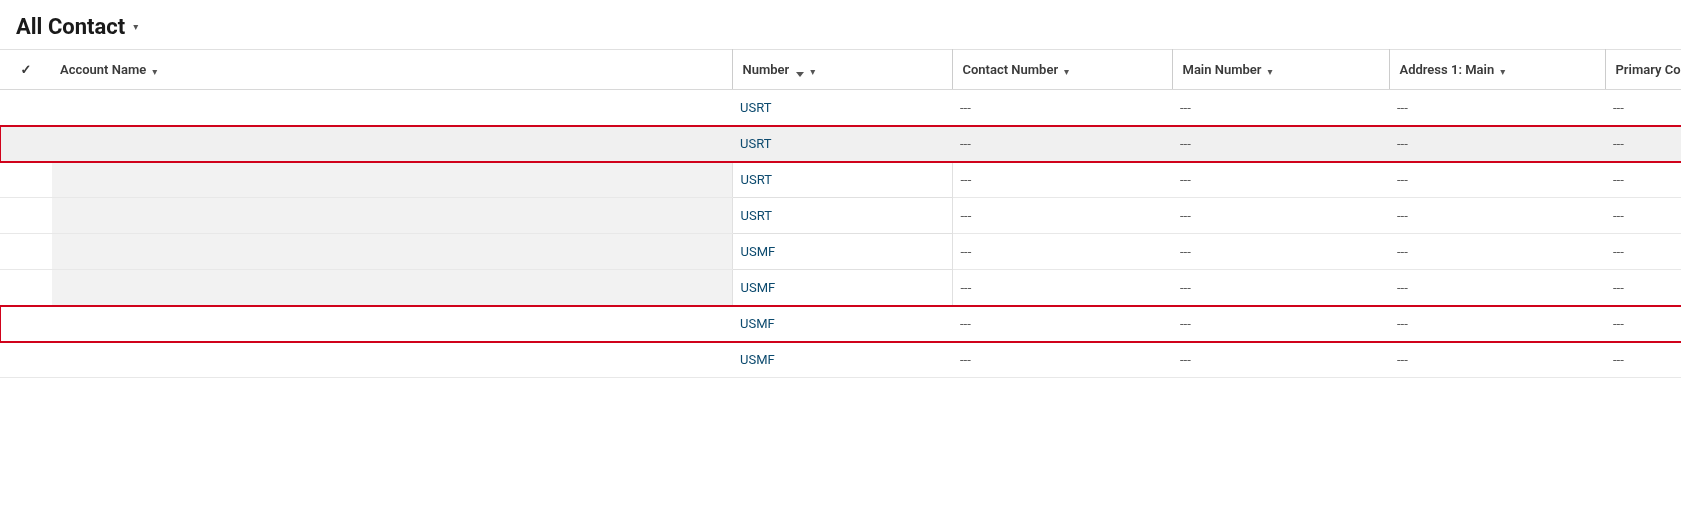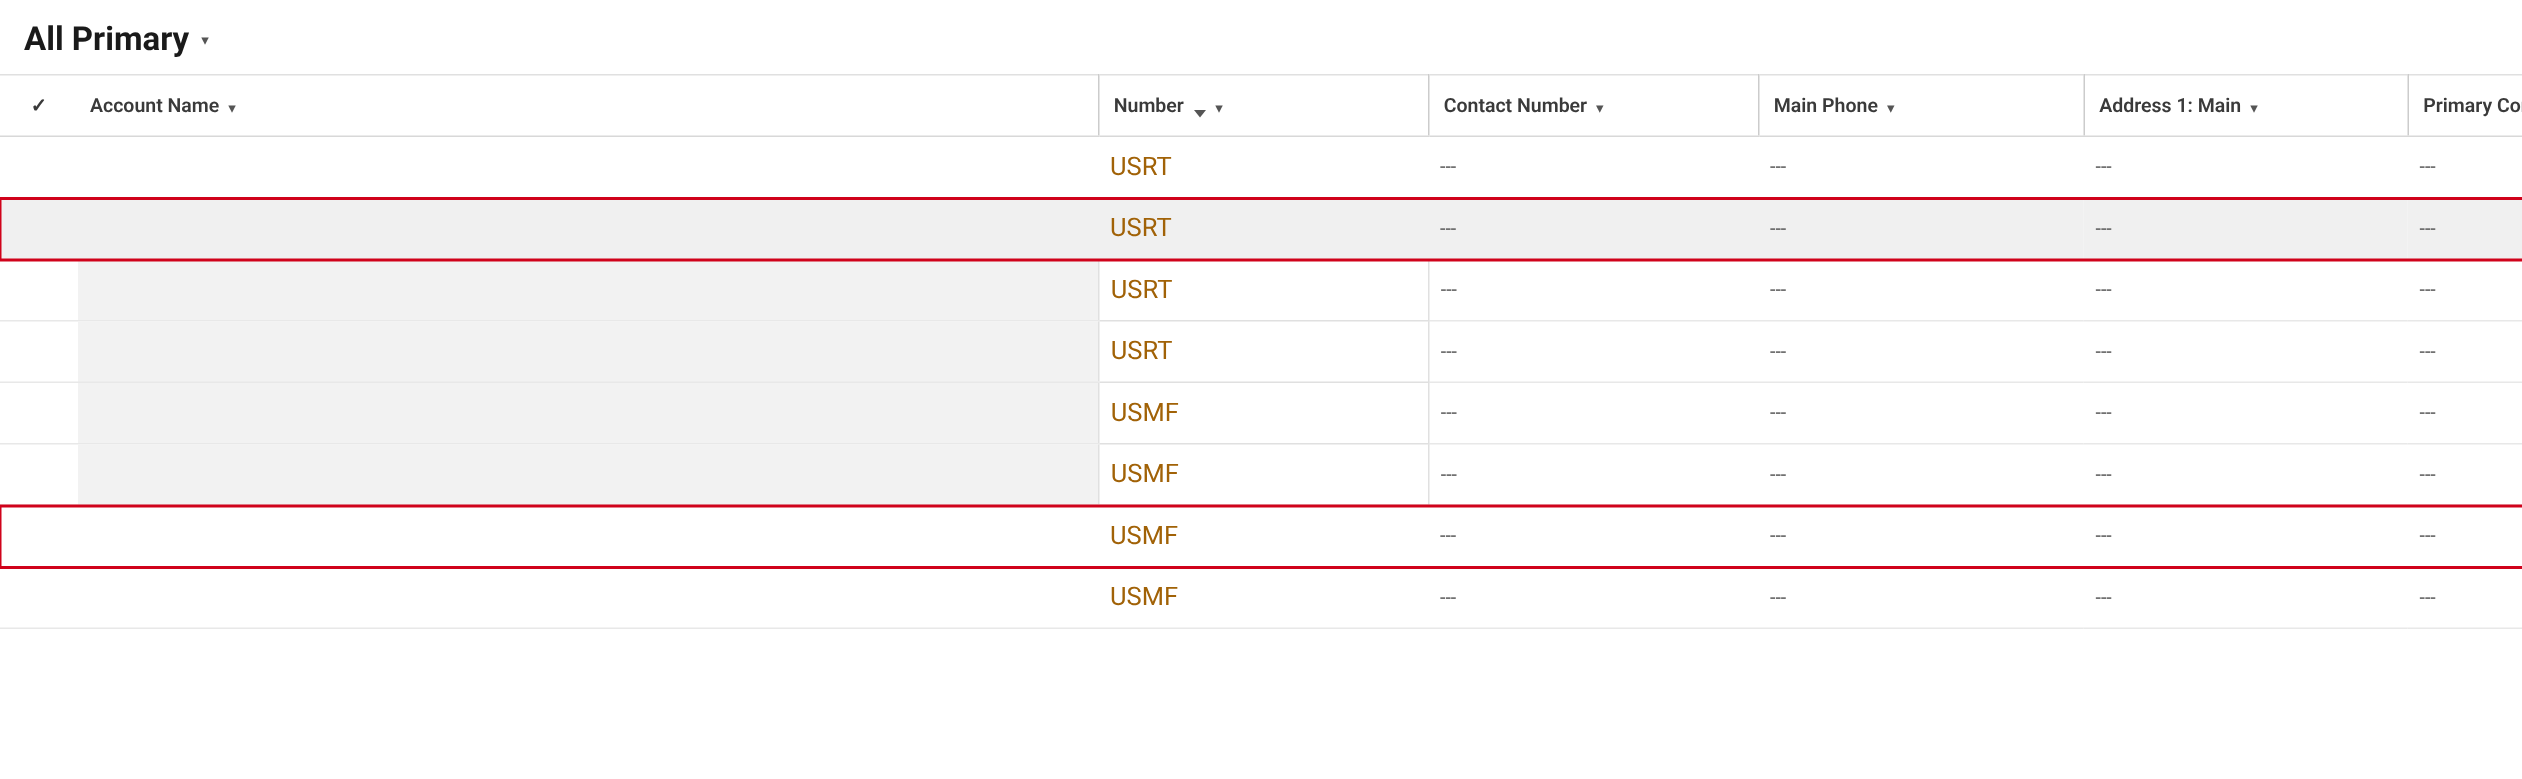--- a/index.html
+++ b/index.html
@@ -77,23 +77,23 @@
     td {
       padding: 10px 8px;
       font-size: 13px;
       color: #333;
       vertical-align: middle;
       border-bottom: 1px solid #e8e8e8;
       overflow: hidden;
     }
 
     .company-link {
-      color: #a16207;
+      color: #0c4a6e;
       text-decoration: none;
-      font-size: 17px;
+      font-size: 13px;
     }
 
     .dash-value {
       color: #555;
       font-size: 13px;
     }
 
     tbody tr {
       background: #ffffff;
     }
@@ -145,21 +145,21 @@
       font-size: 10px;
       color: #555;
       padding: 0 2px;
     }
   </style>
 </head>
 <body>
 
 <div class="page-header">
   <h1 class="page-title">
-    <span>All Primary</span>
+    <span>All Contact</span>
     <button class="chevron-btn">
       <span>▾</span>
     </button>
   </h1>
 </div>
 
 <div class="table-container">
   <table>
     <colgroup>
       <col>
@@ -189,21 +189,21 @@
           </span>
         </th>
         <th class="header-divider">
           <span class="col-label">
             <span>Contact Number</span>
             <button class="chevron-btn">▾</button>
           </span>
         </th>
         <th class="header-divider">
           <span class="col-label">
-            <span>Main Phone</span>
+            <span>Main Number</span>
             <button class="chevron-btn">▾</button>
           </span>
         </th>
         <th class="header-divider">
           <span class="col-label">
             <span>Address 1: Main</span>
             <button class="chevron-btn">▾</button>
           </span>
         </th>
         <th class="header-divider">

